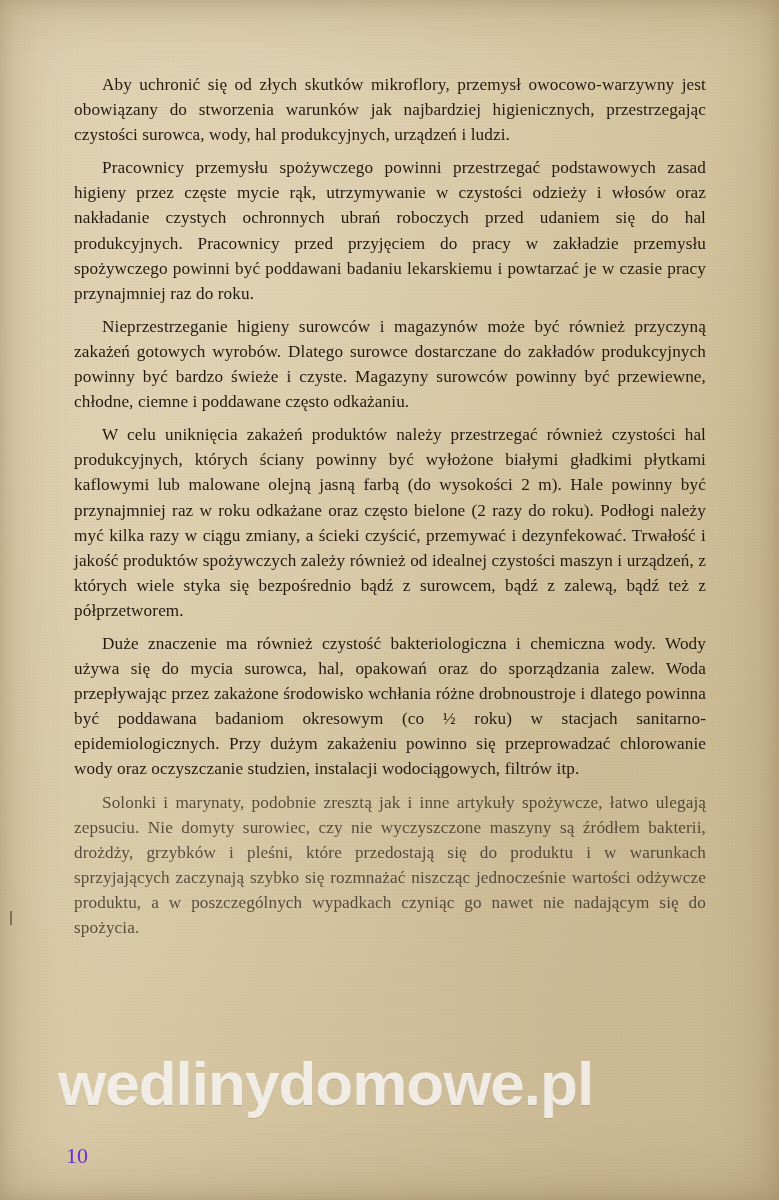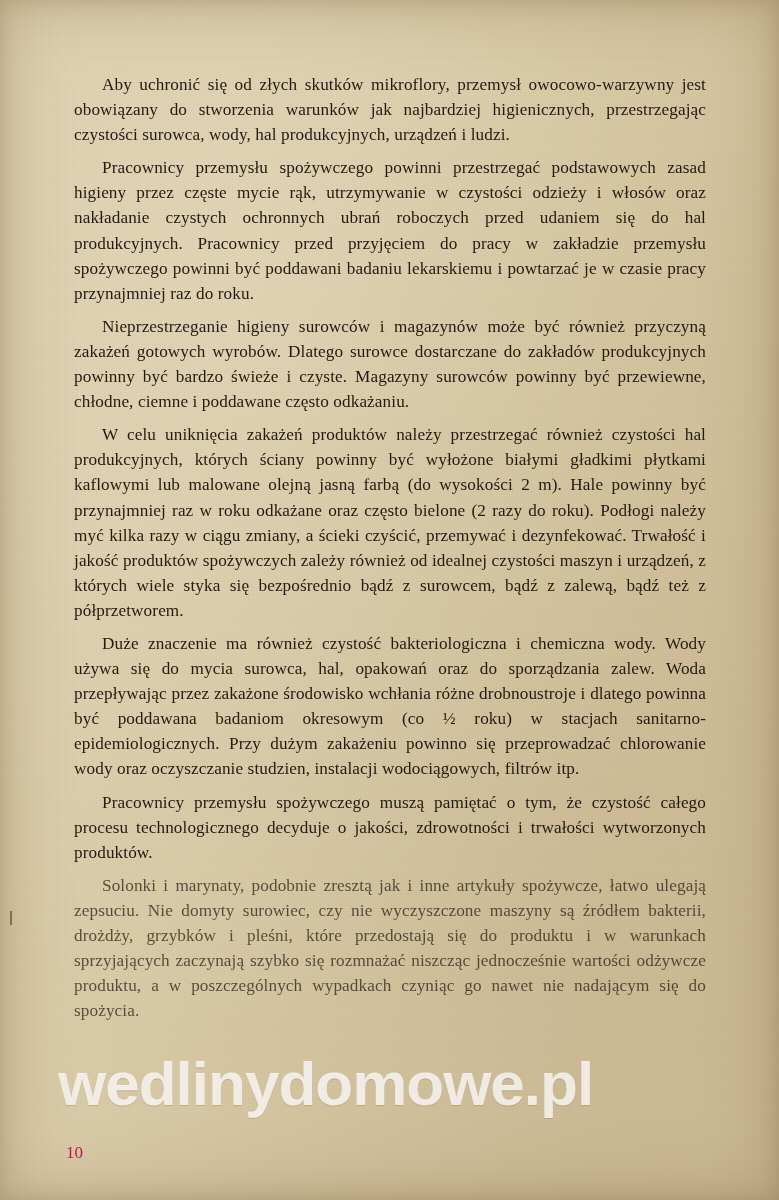--- a/index.html
+++ b/index.html
@@ -60,22 +60,22 @@
   }
   
   .fade-last {
     color: rgba(35,26,16,0.72);
   }
 
   .page-number {
     position: absolute;
     left: 66px;
     top: 1143px;
-    font-size: 17px;
-    color: #be185d;
+    font-size: 22px;
+    color: #6d28d9;
     font-family: "Liberation Serif", serif;
   }
 
   .watermark {
     position: absolute;
     left: 58px;
     top: 1048px;
     width: 700px;
     font-family: "Liberation Sans", sans-serif;
     font-weight: bold;
@@ -101,21 +101,20 @@
 
 <div class="page"></div>
 <div class="grain"></div>
 
 <div class="text-column">
   <p>Aby uchronić się od złych skutków mikroflory, przemysł owocowo-warzywny jest obowiązany do stworzenia warunków jak najbardziej higienicznych, przestrzegając czystości surowca, wody, hal produkcyjnych, urządzeń i ludzi.</p>
   <p>Pracownicy przemysłu spożywczego powinni przestrzegać podstawowych zasad higieny przez częste mycie rąk, utrzymywanie w czystości odzieży i włosów oraz nakładanie czystych ochronnych ubrań roboczych przed udaniem się do hal produkcyjnych. Pracownicy przed przyjęciem do pracy w zakładzie przemysłu spożywczego powinni być poddawani badaniu lekarskiemu i powtarzać je w czasie pracy przynajmniej raz do roku.</p>
   <p>Nieprzestrzeganie higieny surowców i magazynów może być również przyczyną zakażeń gotowych wyrobów. Dlatego surowce dostarczane do zakładów produkcyjnych powinny być bardzo świeże i czyste. Magazyny surowców powinny być przewiewne, chłodne, ciemne i poddawane często odkażaniu.</p>
   <p>W celu uniknięcia zakażeń produktów należy przestrzegać również czystości hal produkcyjnych, których ściany powinny być wyłożone białymi gładkimi płytkami kaflowymi lub malowane olejną jasną farbą (do wysokości 2 m). Hale powinny być przynajmniej raz w roku odkażane oraz często bielone (2 razy do roku). Podłogi należy myć kilka razy w ciągu zmiany, a ścieki czyścić, przemywać i dezynfekować. Trwałość i jakość produktów spożywczych zależy również od idealnej czystości maszyn i urządzeń, z których wiele styka się bezpośrednio bądź z surowcem, bądź z zalewą, bądź też z półprzetworem.</p>
   <p>Duże znaczenie ma również czystość bakteriologiczna i chemiczna wody. Wody używa się do mycia surowca, hal, opakowań oraz do sporządzania zalew. Woda przepływając przez zakażone środowisko wchłania różne drobnoustroje i dlatego powinna być poddawana badaniom okresowym (co ½ roku) w stacjach sanitarno-epidemiologicznych. Przy dużym zakażeniu powinno się przeprowadzać chlorowanie wody oraz oczyszczanie studzien, instalacji wodociągowych, filtrów itp.</p>
-  <p>Pracownicy przemysłu spożywczego muszą pamiętać o tym, że czystość całego procesu technologicznego decyduje o jakości, zdrowotności i trwałości wytworzonych produktów.</p>
   <p class="fade-last">Solonki i marynaty, podobnie zresztą jak i inne artykuły spożywcze, łatwo ulegają zepsuciu. Nie domyty surowiec, czy nie wyczyszczone maszyny są źródłem bakterii, drożdży, grzybków i pleśni, które przedostają się do produktu i w warunkach sprzyjających zaczynają szybko się rozmnażać niszcząc jednocześnie wartości odżywcze produktu, a w poszczególnych wypadkach czyniąc go nawet nie nadającym się do spożycia.</p>
 </div>
 
 <div class="margin-tick"></div>
 
 <div class="watermark">wedlinydomowe.pl</div>
 
 <div class="page-number">10</div>
 
 <div class="edge-shade"></div>

